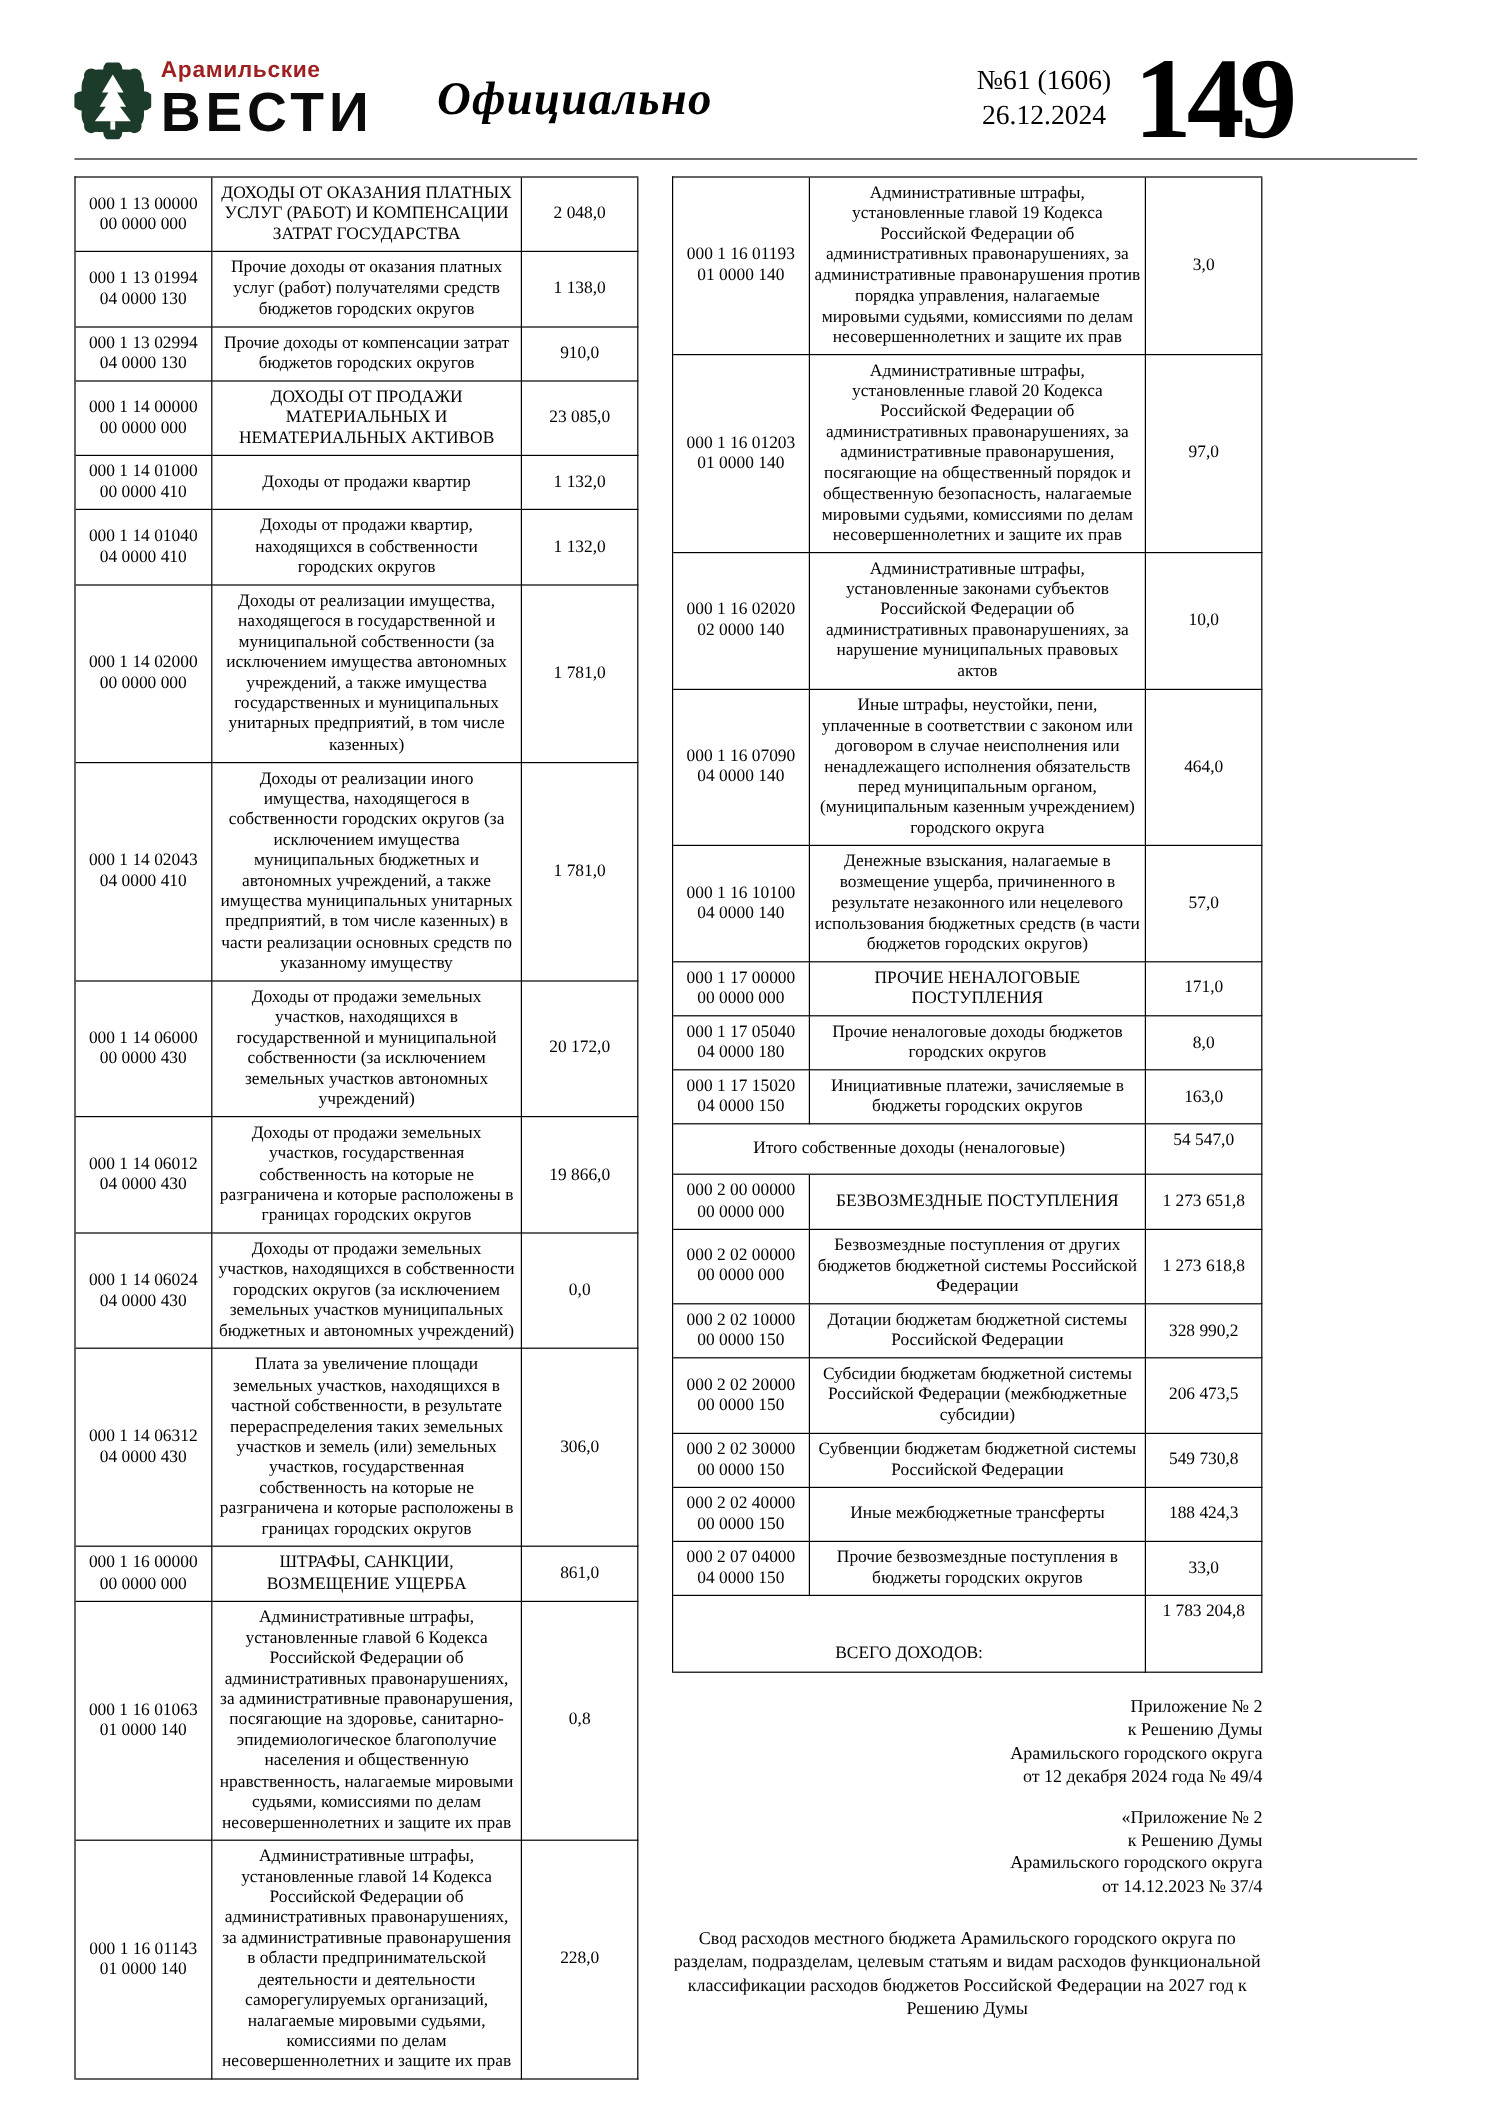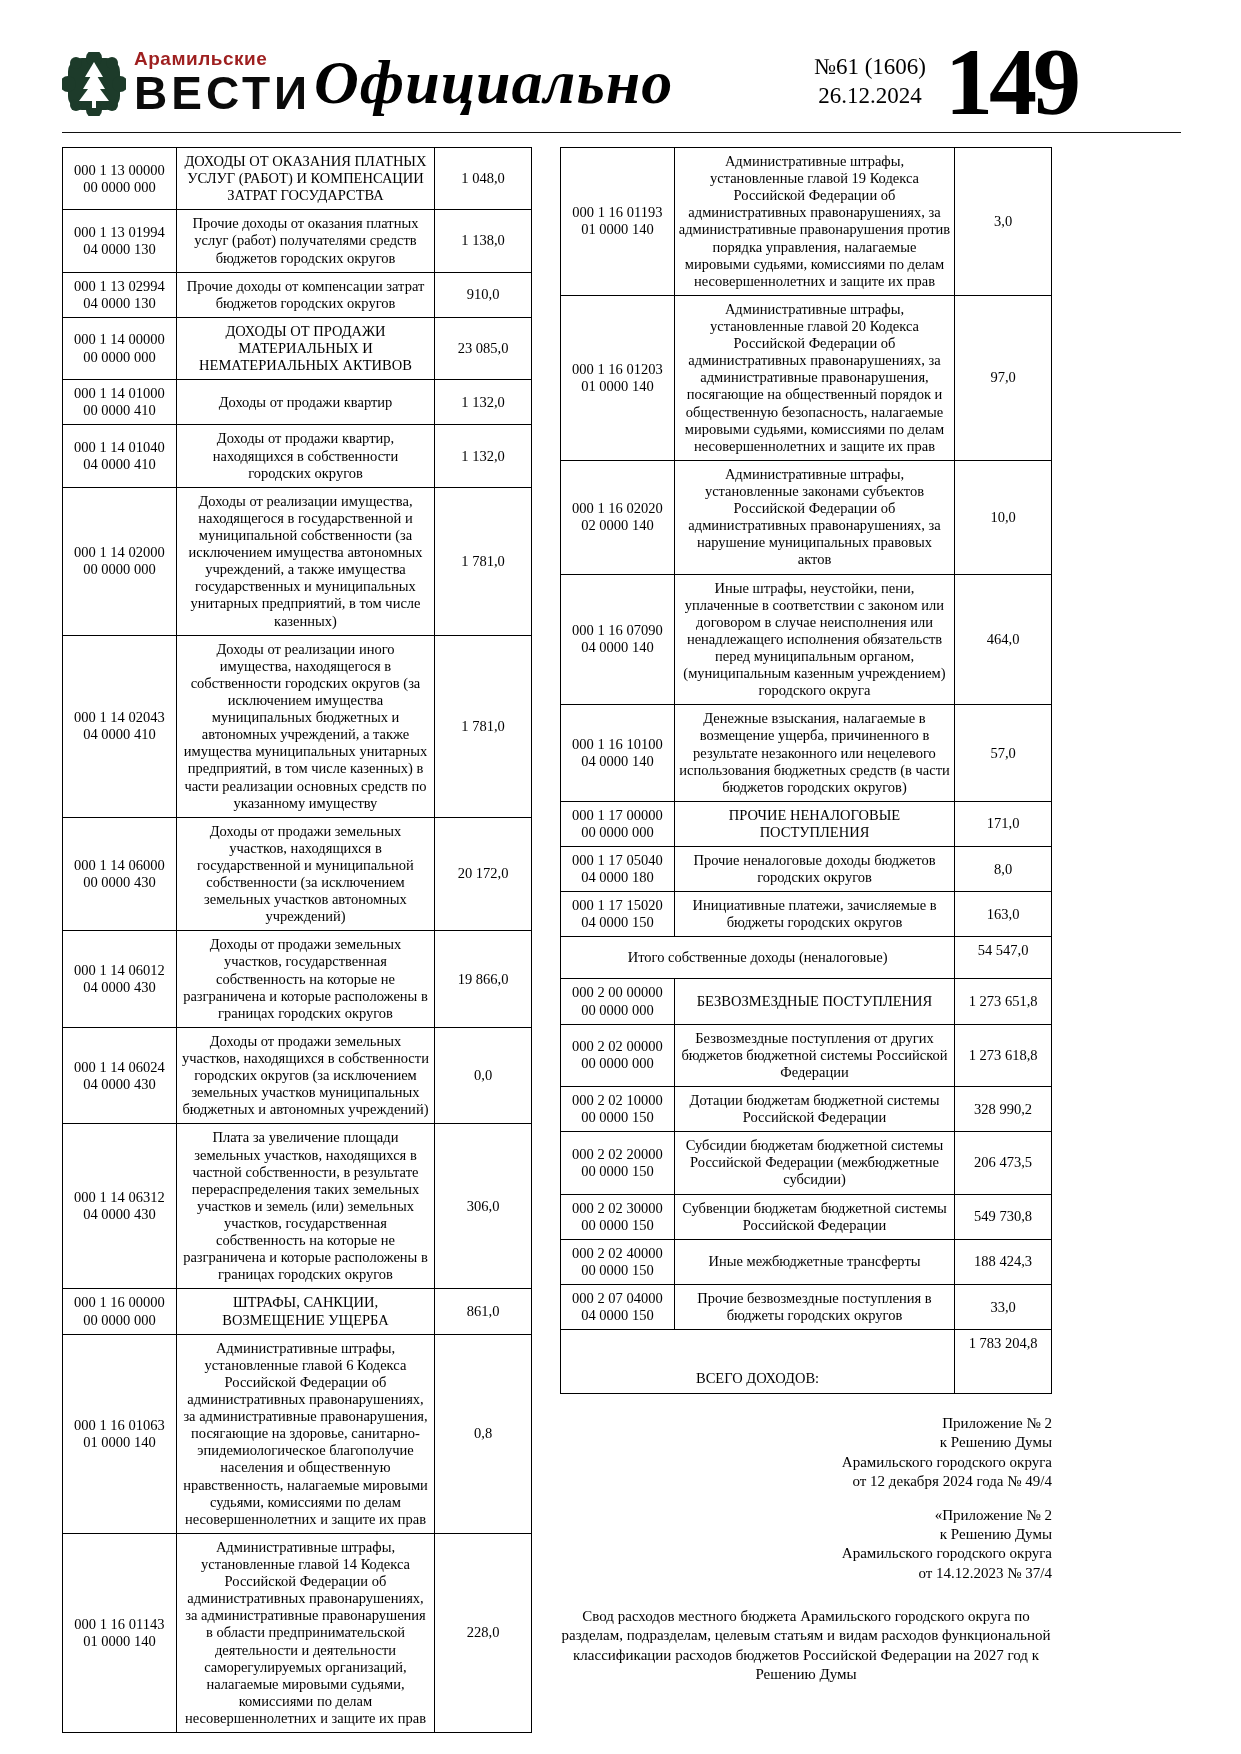--- a/index.html
+++ b/index.html
@@ -18,21 +18,21 @@
   .brand-top {
     font-family:"Liberation Sans", sans-serif; font-weight:bold;
     font-size:19px; color:var(--brand-red,#9e1f1f); letter-spacing:.5px;
   }
   .brand-bottom {
     font-family:"Liberation Sans", sans-serif; font-weight:800;
     font-size:46px; letter-spacing:4px; color:#0b0b0b; margin-top:2px;
   }
   .section-title {
     width:330px; text-align:center;
-    font-style:italic; font-weight:bold; font-size:62px; letter-spacing:1px;
+    font-style:italic; font-weight:bold; font-size:39px; letter-spacing:1px;
   }
   .head-spacer { flex:1; }
   .issue-block { width:150px; text-align:center; font-size:23px; line-height:1.25; }
   .page-number {
     width:120px; text-align:right; font-weight:bold;
     font-size:96px; line-height:.88; letter-spacing:-4px;
   }
   .rule { border-top:1.6px solid #111; margin-top:4px; margin-bottom:14px; }
 
   
@@ -112,21 +112,21 @@
 
   <div class="columns">
     <div class="col-left">
       <div class="table">
           <div class="trow">
             <div class="cell code">
               <div>000 1 13 00000</div>
               <div>00 0000 000</div>
             </div>
             <div class="cell name">ДОХОДЫ ОТ ОКАЗАНИЯ ПЛАТНЫХ УСЛУГ (РАБОТ) И КОМПЕНСАЦИИ ЗАТРАТ ГОСУДАРСТВА</div>
-            <div class="cell amount">1 048,0</div>
+            <div class="cell amount">2 048,0</div>
           </div>
           <div class="trow">
             <div class="cell code">
               <div>000 1 13 01994</div>
               <div>04 0000 130</div>
             </div>
             <div class="cell name">Прочие доходы от оказания платных услуг (работ) получателями средств бюджетов городских округов</div>
             <div class="cell amount">1 138,0</div>
           </div>
           <div class="trow">

